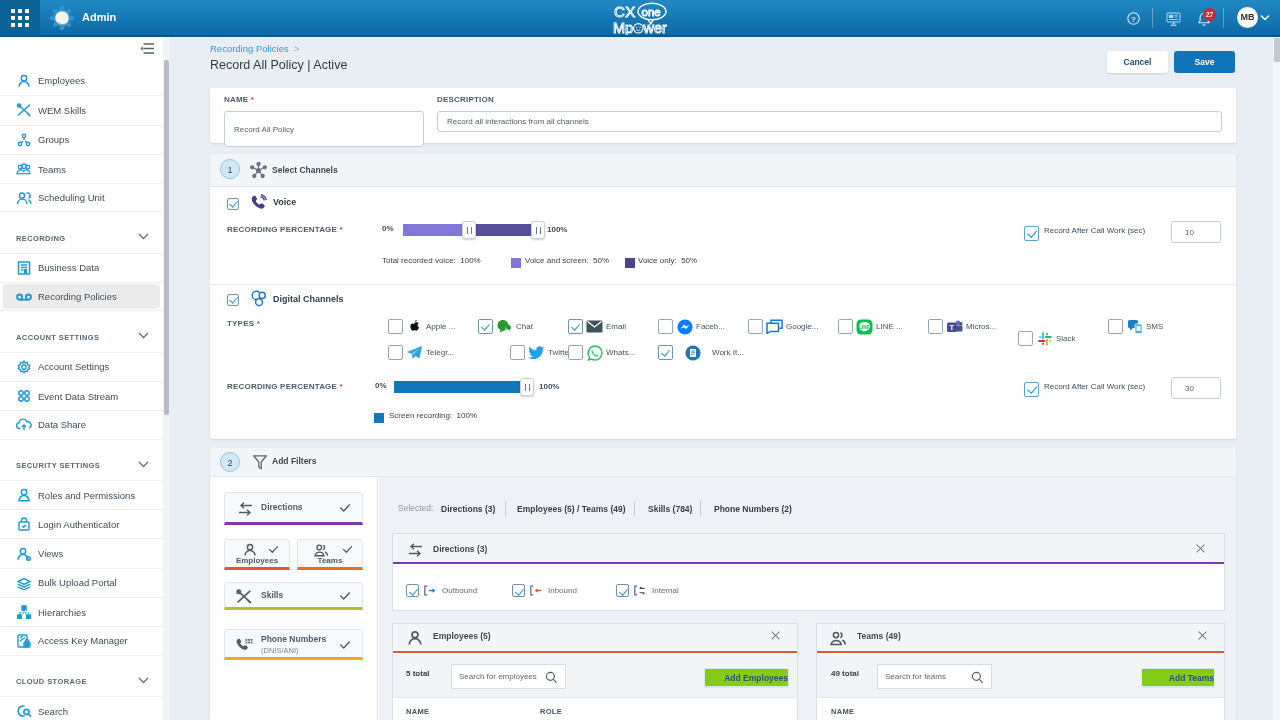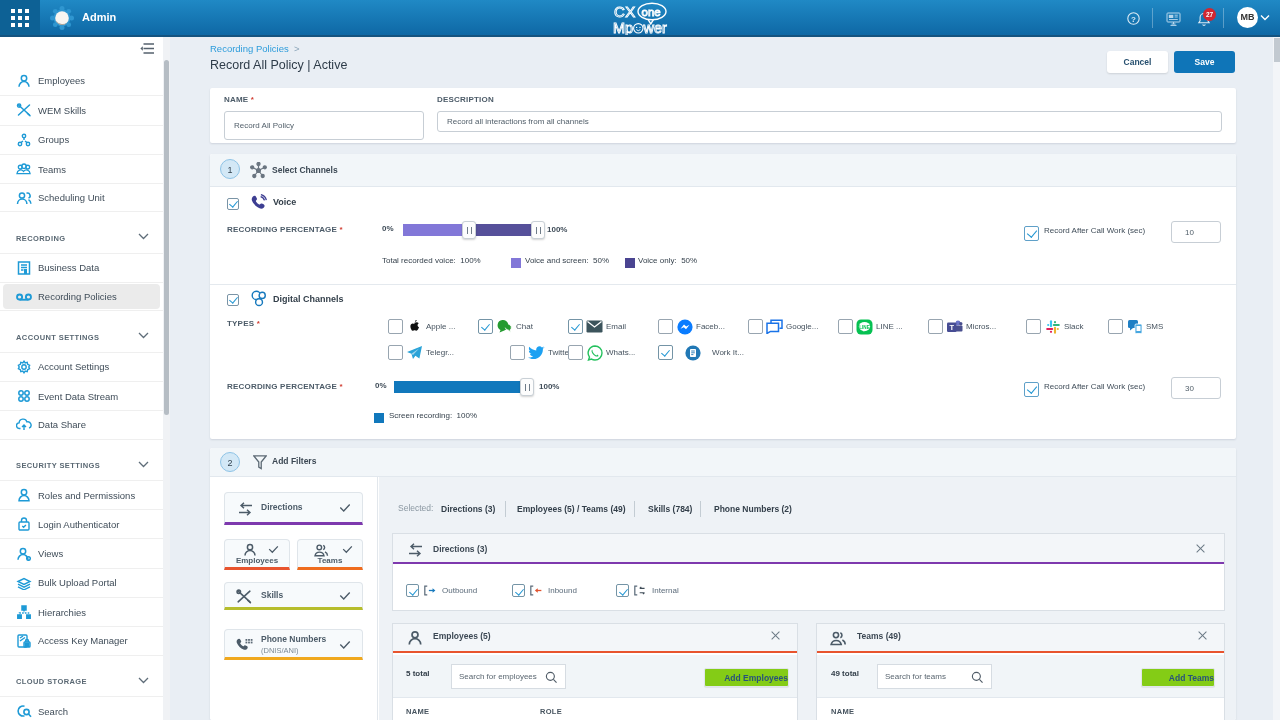--- a/index.html
+++ b/index.html
@@ -380,21 +380,21 @@
 <div class="pg-scroll"></div>
 <div class="pg-thumb"></div>
 <div class="crumb">Recording Policies <span class="sep">&nbsp;&gt;</span></div>
 <div class="title">Record All Policy | Active</div>
 <div class="btn cancel">Cancel</div>
 <div class="btn save">Save</div>
 
 <div class="card" style="top:88px; height:55px;">
   <div class="lbl" style="position:absolute; left:14px; top:7px;">NAME <span class="red">*</span></div>
   <div class="lbl" style="position:absolute; left:227px; top:7px;">DESCRIPTION</div>
-  <div class="inp" style="left:14px; top:23px; width:200px; height:29px;text-align:center;">Record All Policy</div>
+  <div class="inp" style="left:14px; top:23px; width:200px; height:36px;text-align:center;">Record All Policy</div>
   <div class="inp" style="left:227px; top:23px; width:785px; height:21px;">Record all interactions from all channels</div>
 </div>
 
 <div class="card" style="top:154px; height:285px;">
   <div class="sec-head">
     <div class="numcirc">1</div>
     <svg style="position:absolute; left:40px; top:8px;" width="17" height="17" viewBox="0 0 17 17">
         <g stroke="#6a7580" stroke-width="1.3" fill="#6a7580">
           <circle cx="8.5" cy="8.5" r="1.9"></circle>
           <circle cx="8.5" cy="1.9" r="1.5"></circle>
@@ -510,21 +510,21 @@
         <svg width="17" height="16" viewBox="0 0 17 16">
           <circle cx="12" cy="4" r="2.4" fill="#6b74c9"></circle>
           <circle cx="14.8" cy="4.8" r="1.7" fill="#4a508f"></circle>
           <rect x="9" y="6.5" width="7.5" height="6" rx="1" fill="#4a508f"></rect>
           <rect x="1" y="3.5" width="9.5" height="9.5" rx="1.2" fill="#474d94"></rect>
           <text x="5.75" y="10.8" text-anchor="middle" font-size="7.5" font-weight="bold" fill="#fff" font-family="Liberation Sans">T</text>
         </svg>
       </div>
       <div class="tlbl">Micros...</div>
     </div>
-  <div class="tchk" style="left:808px; top:164px;margin-left:8px;">
+  <div class="tchk" style="left:808px; top:176px;">
       <div class="cb2"></div>
       <div class="tico">
         <svg width="16" height="16" viewBox="0 0 16 16">
           <g stroke-linecap="round" stroke-width="2.1" fill="none">
             <path d="M6 2.2 v5" stroke="#36c5f0"></path>
             <path d="M13.8 6 h-5" stroke="#2eb67d"></path>
             <path d="M10 13.8 v-5" stroke="#ecb22e"></path>
             <path d="M2.2 10 h5" stroke="#e01e5a"></path>
             <circle cx="3.2" cy="6" r="1.1" fill="#36c5f0" stroke="none"></circle>
             <circle cx="10" cy="3.2" r="1.1" fill="#2eb67d" stroke="none"></circle>

